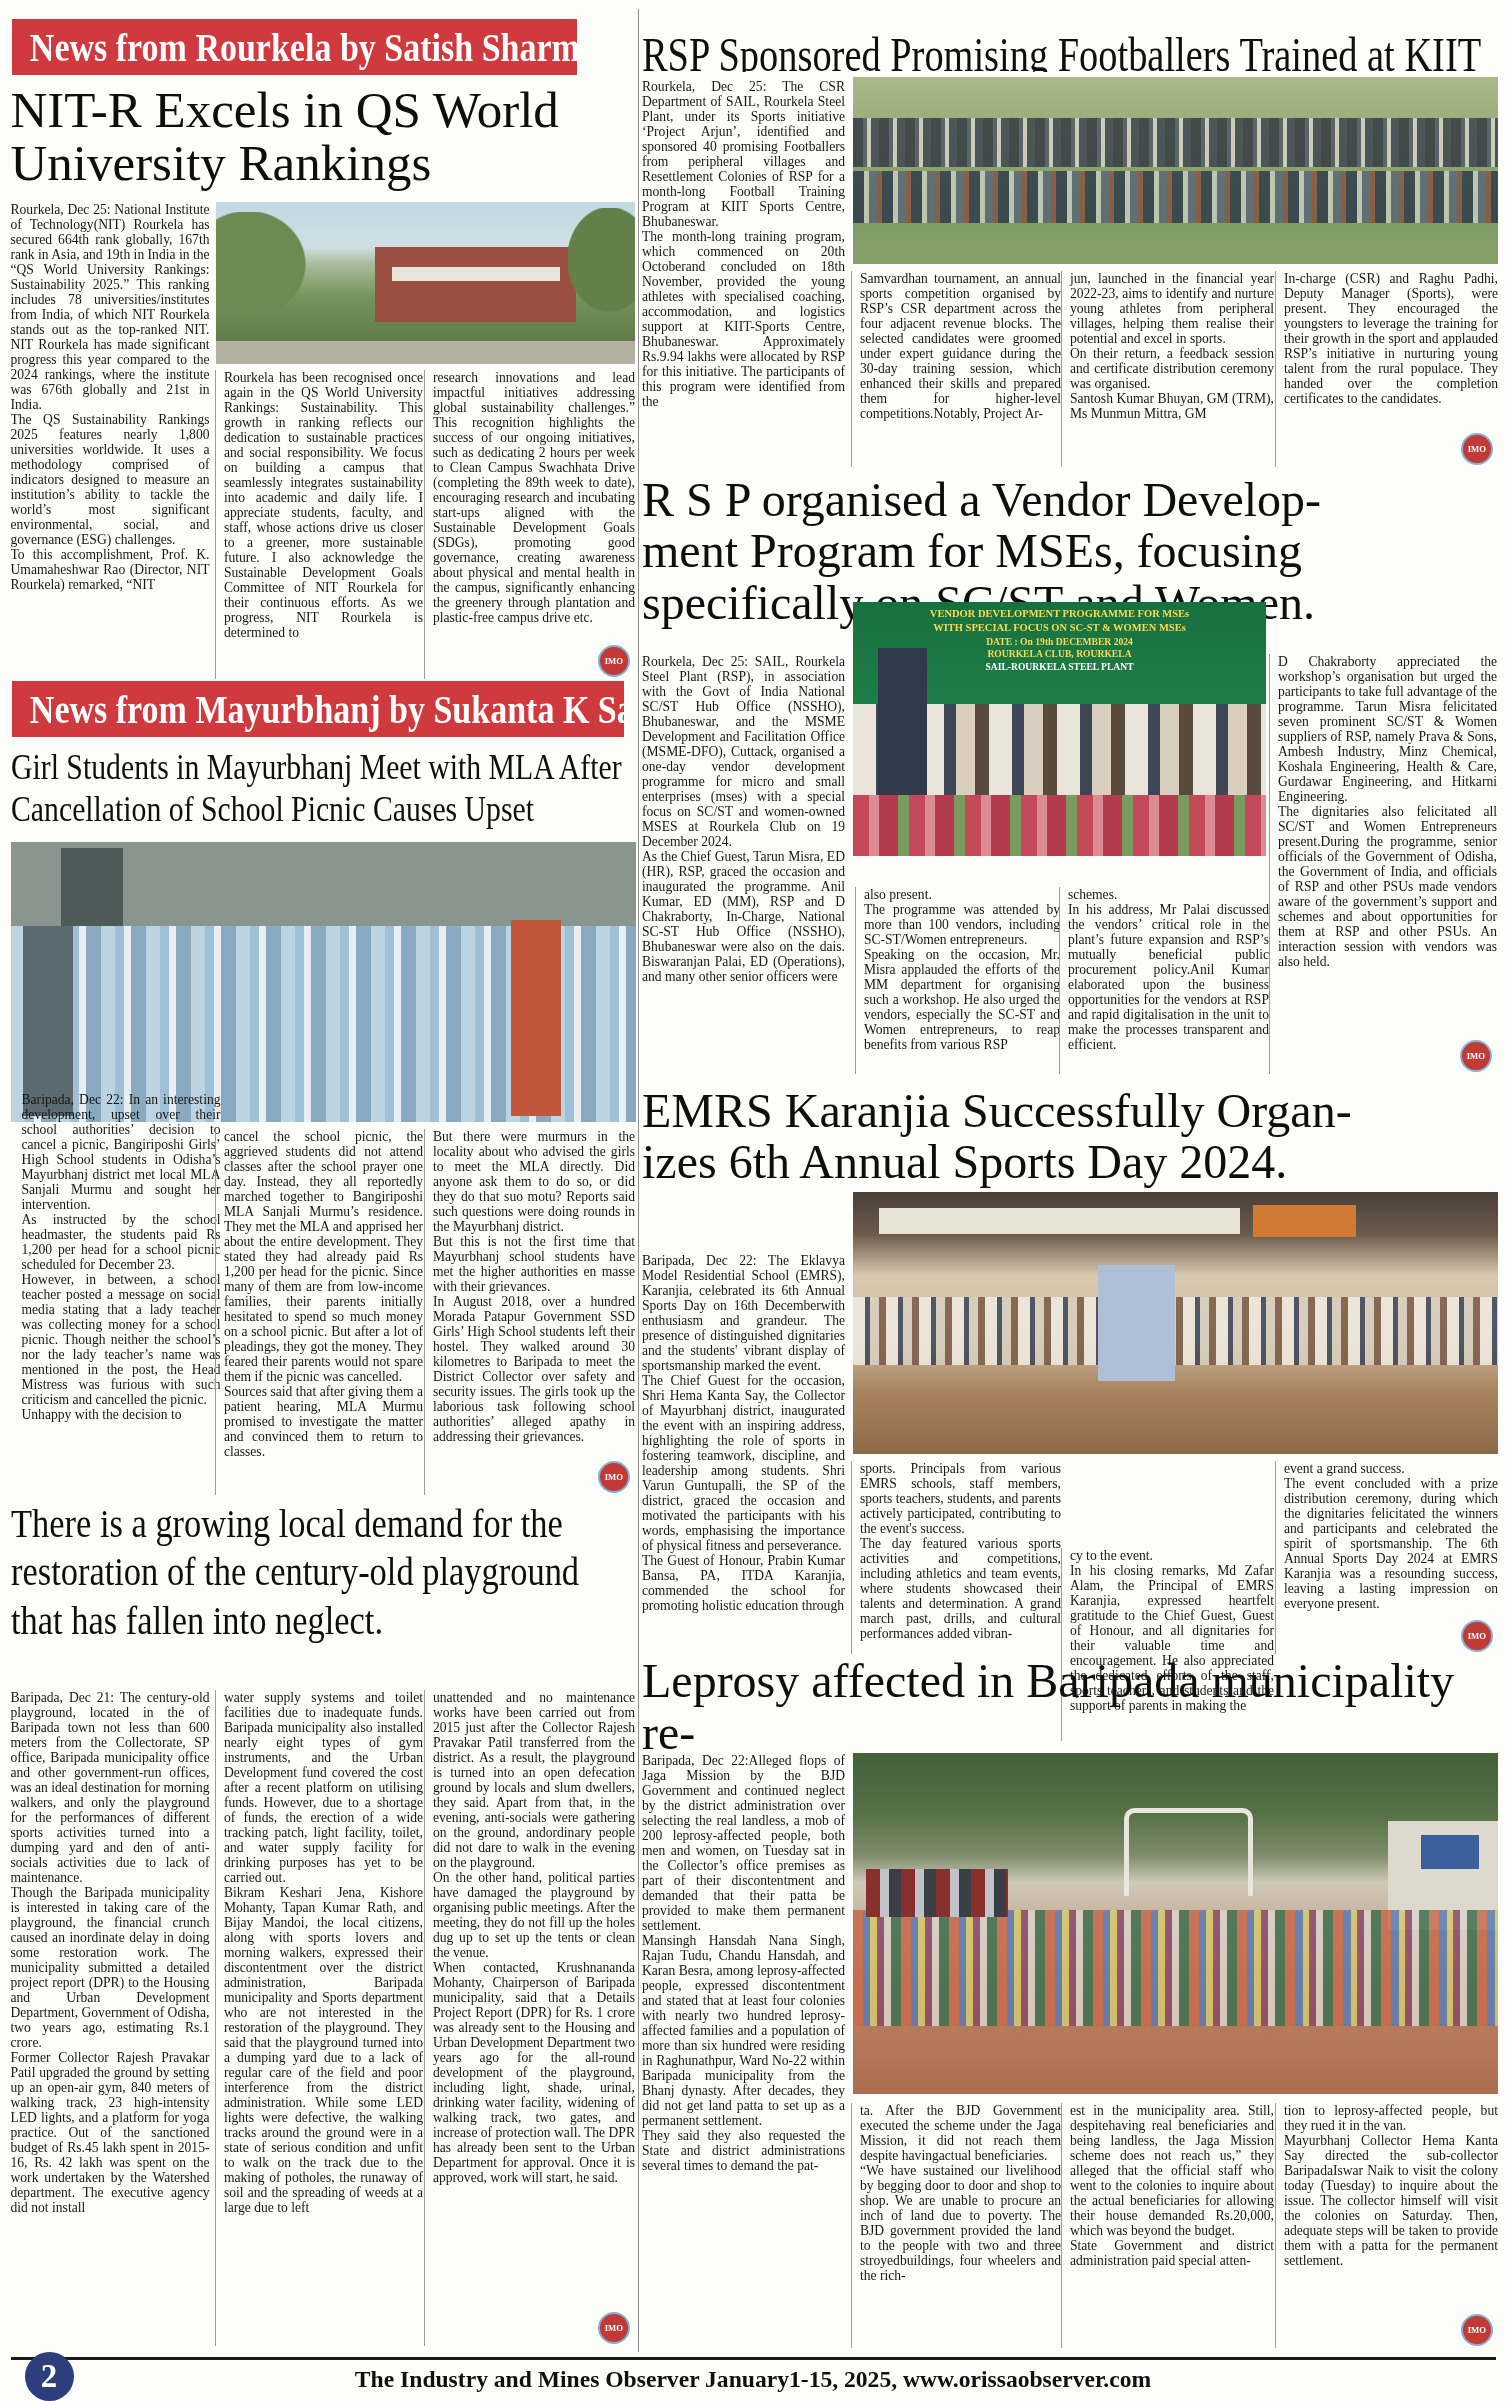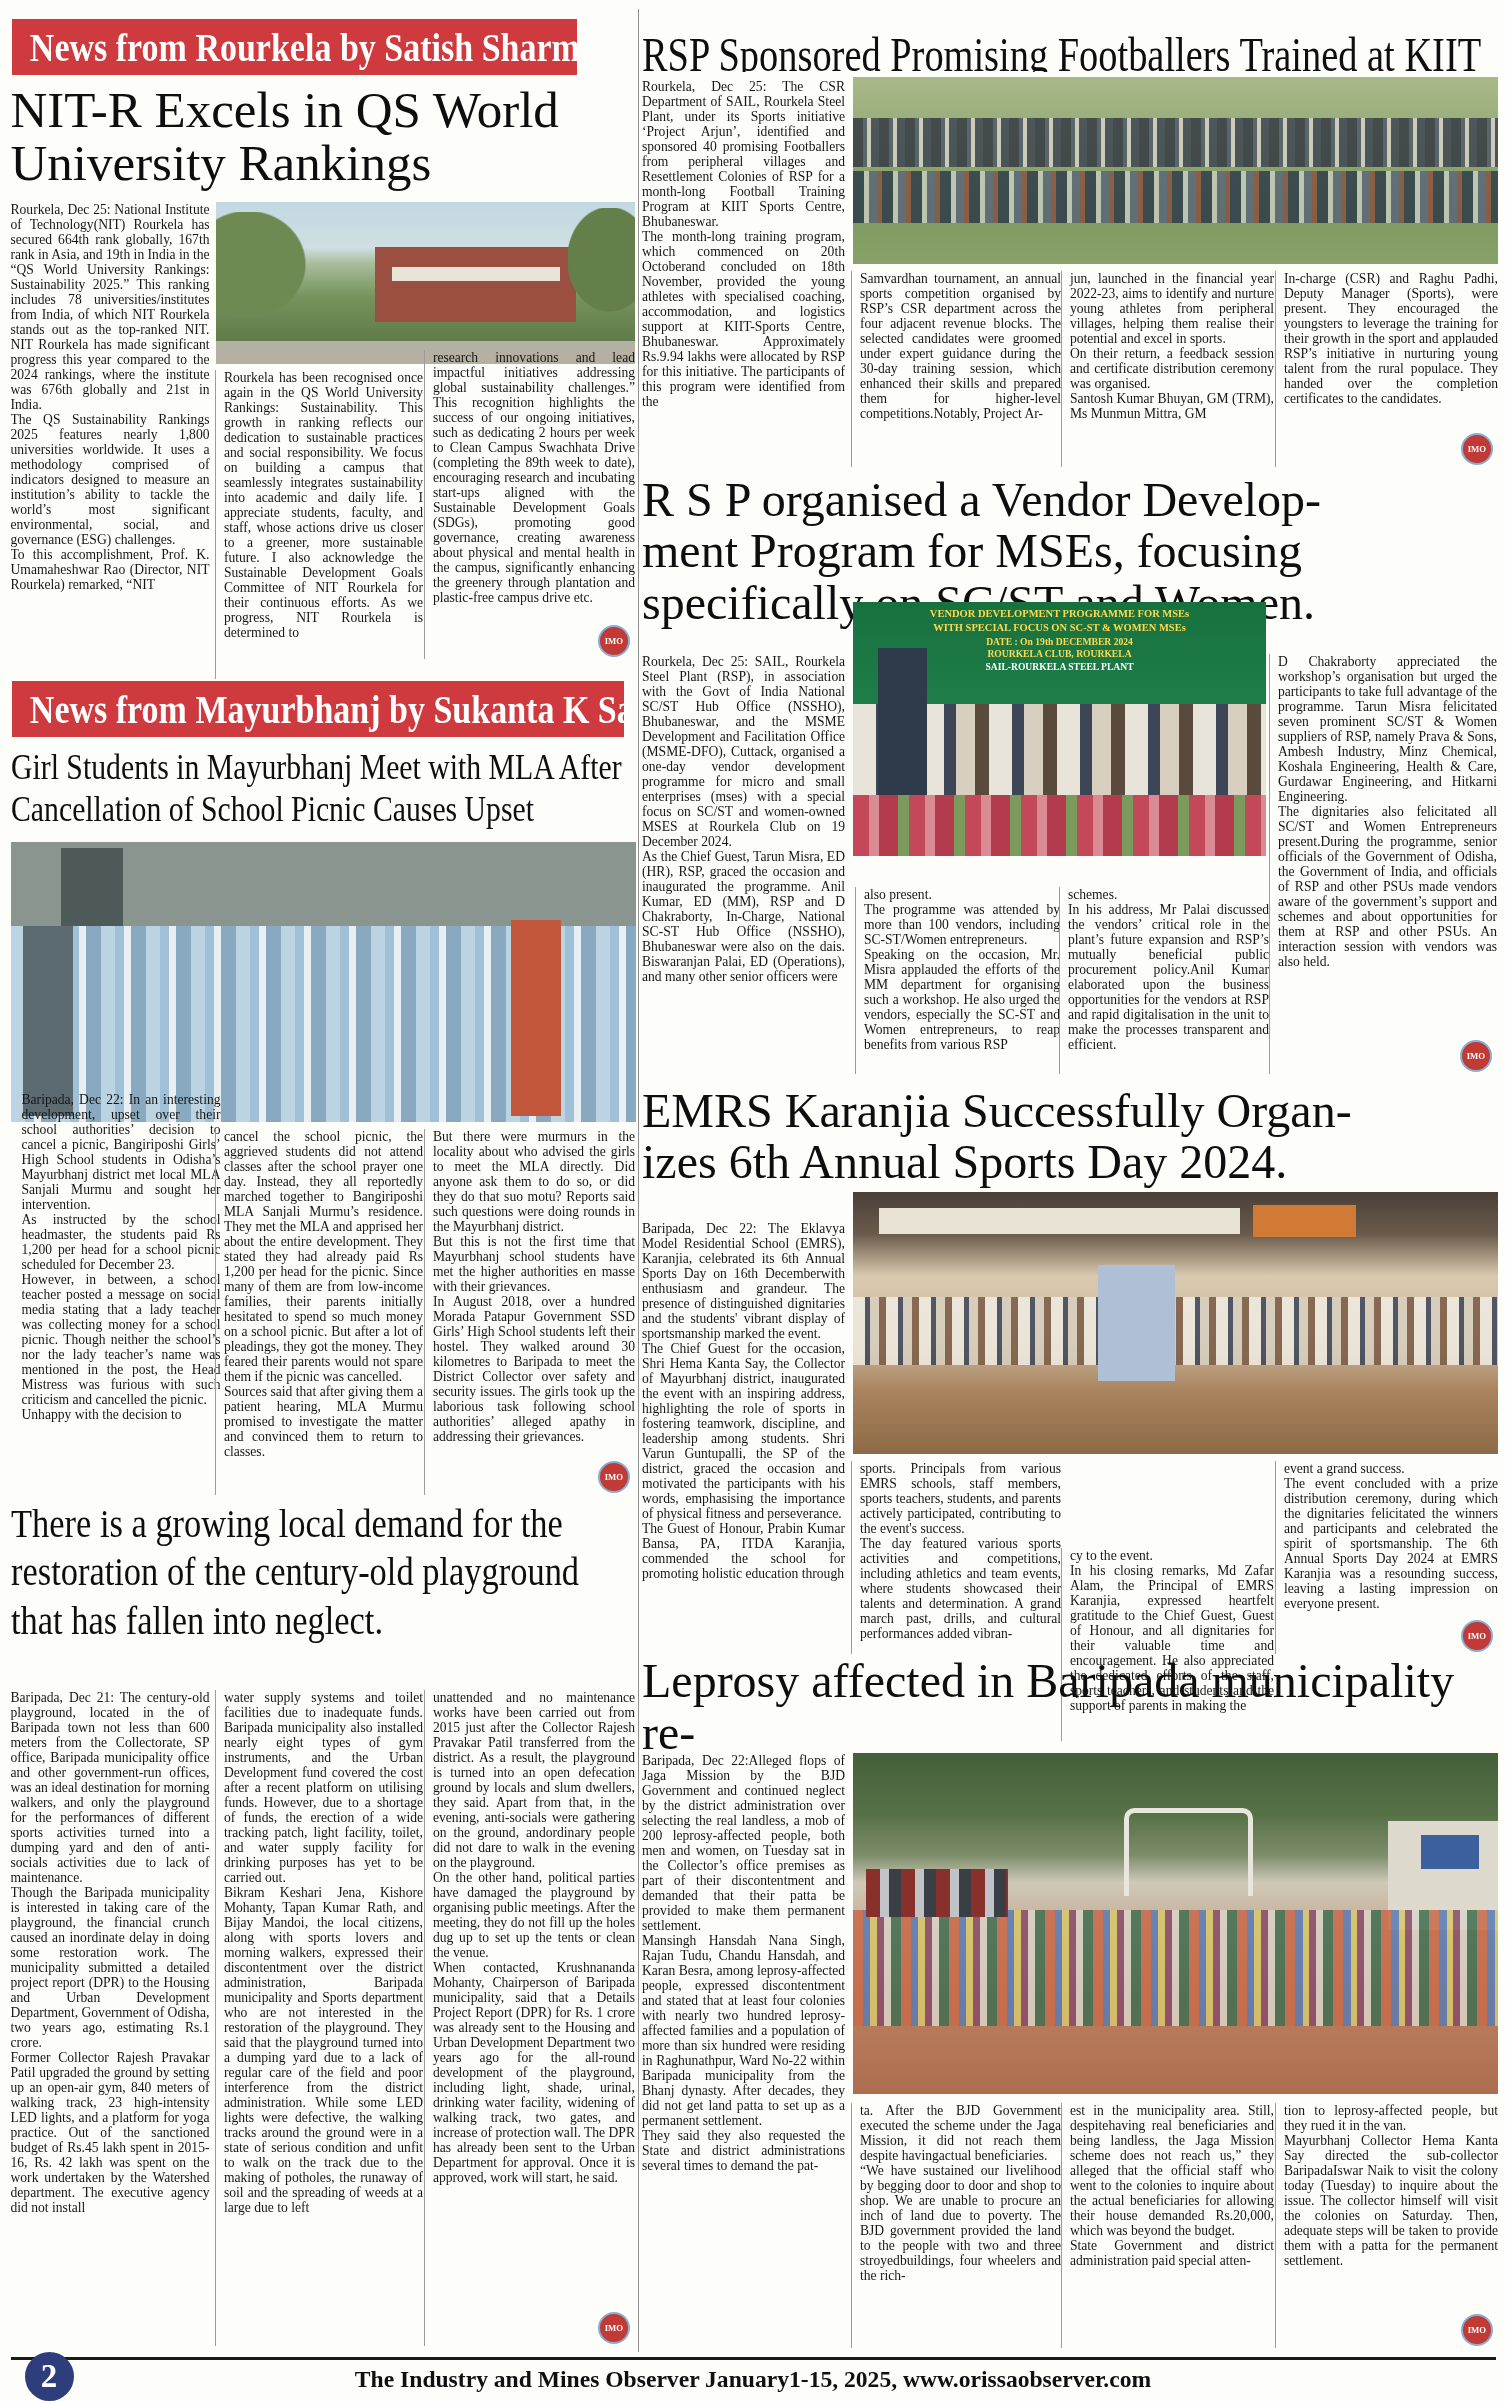--- a/index.html
+++ b/index.html
@@ -48,21 +48,21 @@
     <div class="ph" style="left:0;top:86%;width:100%;height:14%;background:#b5b1a2;"></div>
   </div>
   <div class="col" style="left:10.5px;top:202px;width:199px;height:477px;">
     <span class="coltext">Rourkela, Dec 25: National Institute of Technology(NIT) Rourkela has secured 664th rank globally, 167th rank in Asia, and 19th in India in the “QS World University Rankings: Sustainability 2025.” This ranking includes 78 universities/institutes from India, of which NIT Rourkela stands out as the top-ranked NIT. NIT Rourkela has made significant progress this year compared to the 2024 rankings, where the institute was 676th globally and 21st in India.
 The QS Sustainability Rankings 2025 features nearly 1,800 universities worldwide. It uses a methodology comprised of indicators designed to measure an institution’s ability to tackle the world’s most significant environmental, social, and governance (ESG) challenges.
 To this accomplishment, Prof. K. Umamaheshwar Rao (Director, NIT Rourkela) remarked, “NIT</span>
   </div>
   <div class="col rule" style="left:215px;top:370px;width:208px;height:309px;">
     <span class="coltext">Rourkela has been recognised once again in the QS World University Rankings: Sustainability. This growth in ranking reflects our dedication to sustainable practices and social responsibility. We focus on building a campus that seamlessly integrates sustainability into academic and daily life. I appreciate students, faculty, and staff, whose actions drive us closer to a greener, more sustainable future. I also acknowledge the Sustainable Development Goals Committee of NIT Rourkela for their continuous efforts. As we progress, NIT Rourkela is determined to</span>
   </div>
-  <div class="col rule" style="left:424px;top:350px;width:211px;height:309px;">
+  <div class="col rule" style="left:424px;top:370px;width:211px;height:309px;">
     <span class="coltext">research innovations and lead impactful initiatives addressing global sustainability challenges.” This recognition highlights the success of our ongoing initiatives, such as dedicating 2 hours per week to Clean Campus Swachhata Drive (completing the 89th week to date), encouraging research and incubating start-ups aligned with the Sustainable Development Goals (SDGs), promoting good governance, creating awareness about physical and mental health in the campus, significantly enhancing the greenery through plantation and plastic-free campus drive etc.</span>
     <span class="imo">IMO</span>
   </div>
 
   <div class="headline hl-foot" style="left:642px;top:10.5px;width:857px;">
     <span class="inner">RSP Sponsored Promising Footballers Trained at KIIT</span>
   </div>
   <div class="col" style="left:642px;top:79px;width:203px;height:387px;">
     <span class="coltext">Rourkela, Dec 25: The CSR Department of SAIL, Rourkela Steel Plant, under its Sports initiative ‘Project Arjun’, identified and sponsored 40 promising Footballers from peripheral villages and Resettlement Colonies of RSP for a month-long Football Training Program at KIIT Sports Centre, Bhubaneswar.
 The month-long training program, which commenced on 20th Octoberand concluded on 18th November, provided the young athletes with specialised coaching, accommodation, and logistics support at KIIT-Sports Centre, Bhubaneswar. Approximately Rs.9.94 lakhs were allocated by RSP for this initiative. The participants of this program were identified from the</span>
@@ -143,21 +143,21 @@
   </div>
   <div class="col rule" style="left:424px;top:1129px;width:211px;height:366px;">
     <span class="coltext">But there were murmurs in the locality about who advised the girls to meet the MLA directly. Did anyone ask them to do so, or did they do that suo motu? Reports said such questions were doing rounds in the Mayurbhanj district.
 But this is not the first time that Mayurbhanj school students have met the higher authorities en masse with their grievances.
 In August 2018, over a hundred Morada Patapur Government SSD Girls’ High School students left their hostel. They walked around 30 kilometres to Baripada to meet the District Collector over safety and security issues. The girls took up the laborious task following school authorities’ alleged apathy in addressing their grievances.</span>
     <span class="imo">IMO</span>
   </div>
 
   <div class="headline hl-emrs" style="left:642px;top:1085px;width:857px;height:110px;">EMRS Karanjia Successfully Organ-
 izes 6th Annual Sports Day 2024.</div>
-  <div class="col" style="left:642px;top:1221px;width:203px;height:430px;font-family:Liberation Serif, serif;">
+  <div class="col" style="left:642px;top:1253px;width:203px;height:430px;font-family:Liberation Serif, serif;">
     <span class="coltext">Baripada, Dec 22: The Eklavya Model Residential School (EMRS), Karanjia, celebrated its 6th Annual Sports Day on 16th Decemberwith enthusiasm and grandeur. The presence of distinguished dignitaries and the students' vibrant display of sportsmanship marked the event.
 The Chief Guest for the occasion, Shri Hema Kanta Say, the Collector of Mayurbhanj district, inaugurated the event with an inspiring address, highlighting the role of sports in fostering teamwork, discipline, and leadership among students. Shri Varun Guntupalli, the SP of the district, graced the occasion and motivated the participants with his words, emphasising the importance of physical fitness and perseverance.
 The Guest of Honour, Prabin Kumar Bansa, PA, ITDA Karanjia, commended the school for promoting holistic education through</span>
   </div>
   <div class="photo" style="left:853px;top:1192px;width:645px;height:262px;background:linear-gradient(180deg,#4a4038 0%,#6a5a4c 16%,#d9c9ae 32%,#cdbba2 56%,#a9835d 76%,#8d6a47 100%);">
     <div class="ph" style="left:4%;top:6%;width:56%;height:10%;background:#e8e3d5;"></div>
     <div class="ph" style="left:62%;top:5%;width:16%;height:12%;background:#d07a35;"></div>
     <div class="ph" style="left:0;top:40%;width:100%;height:26%;background:repeating-linear-gradient(90deg,#f0ece2 0 12.2px,#3a4458 12.2px 17.5px,#d8d0c0 17.5px 26px,#7a5a44 26px 33px);opacity:.85;"></div>
     <div class="ph" style="left:38%;top:28%;width:12%;height:44%;background:#aebfd6;"></div>
   </div>

